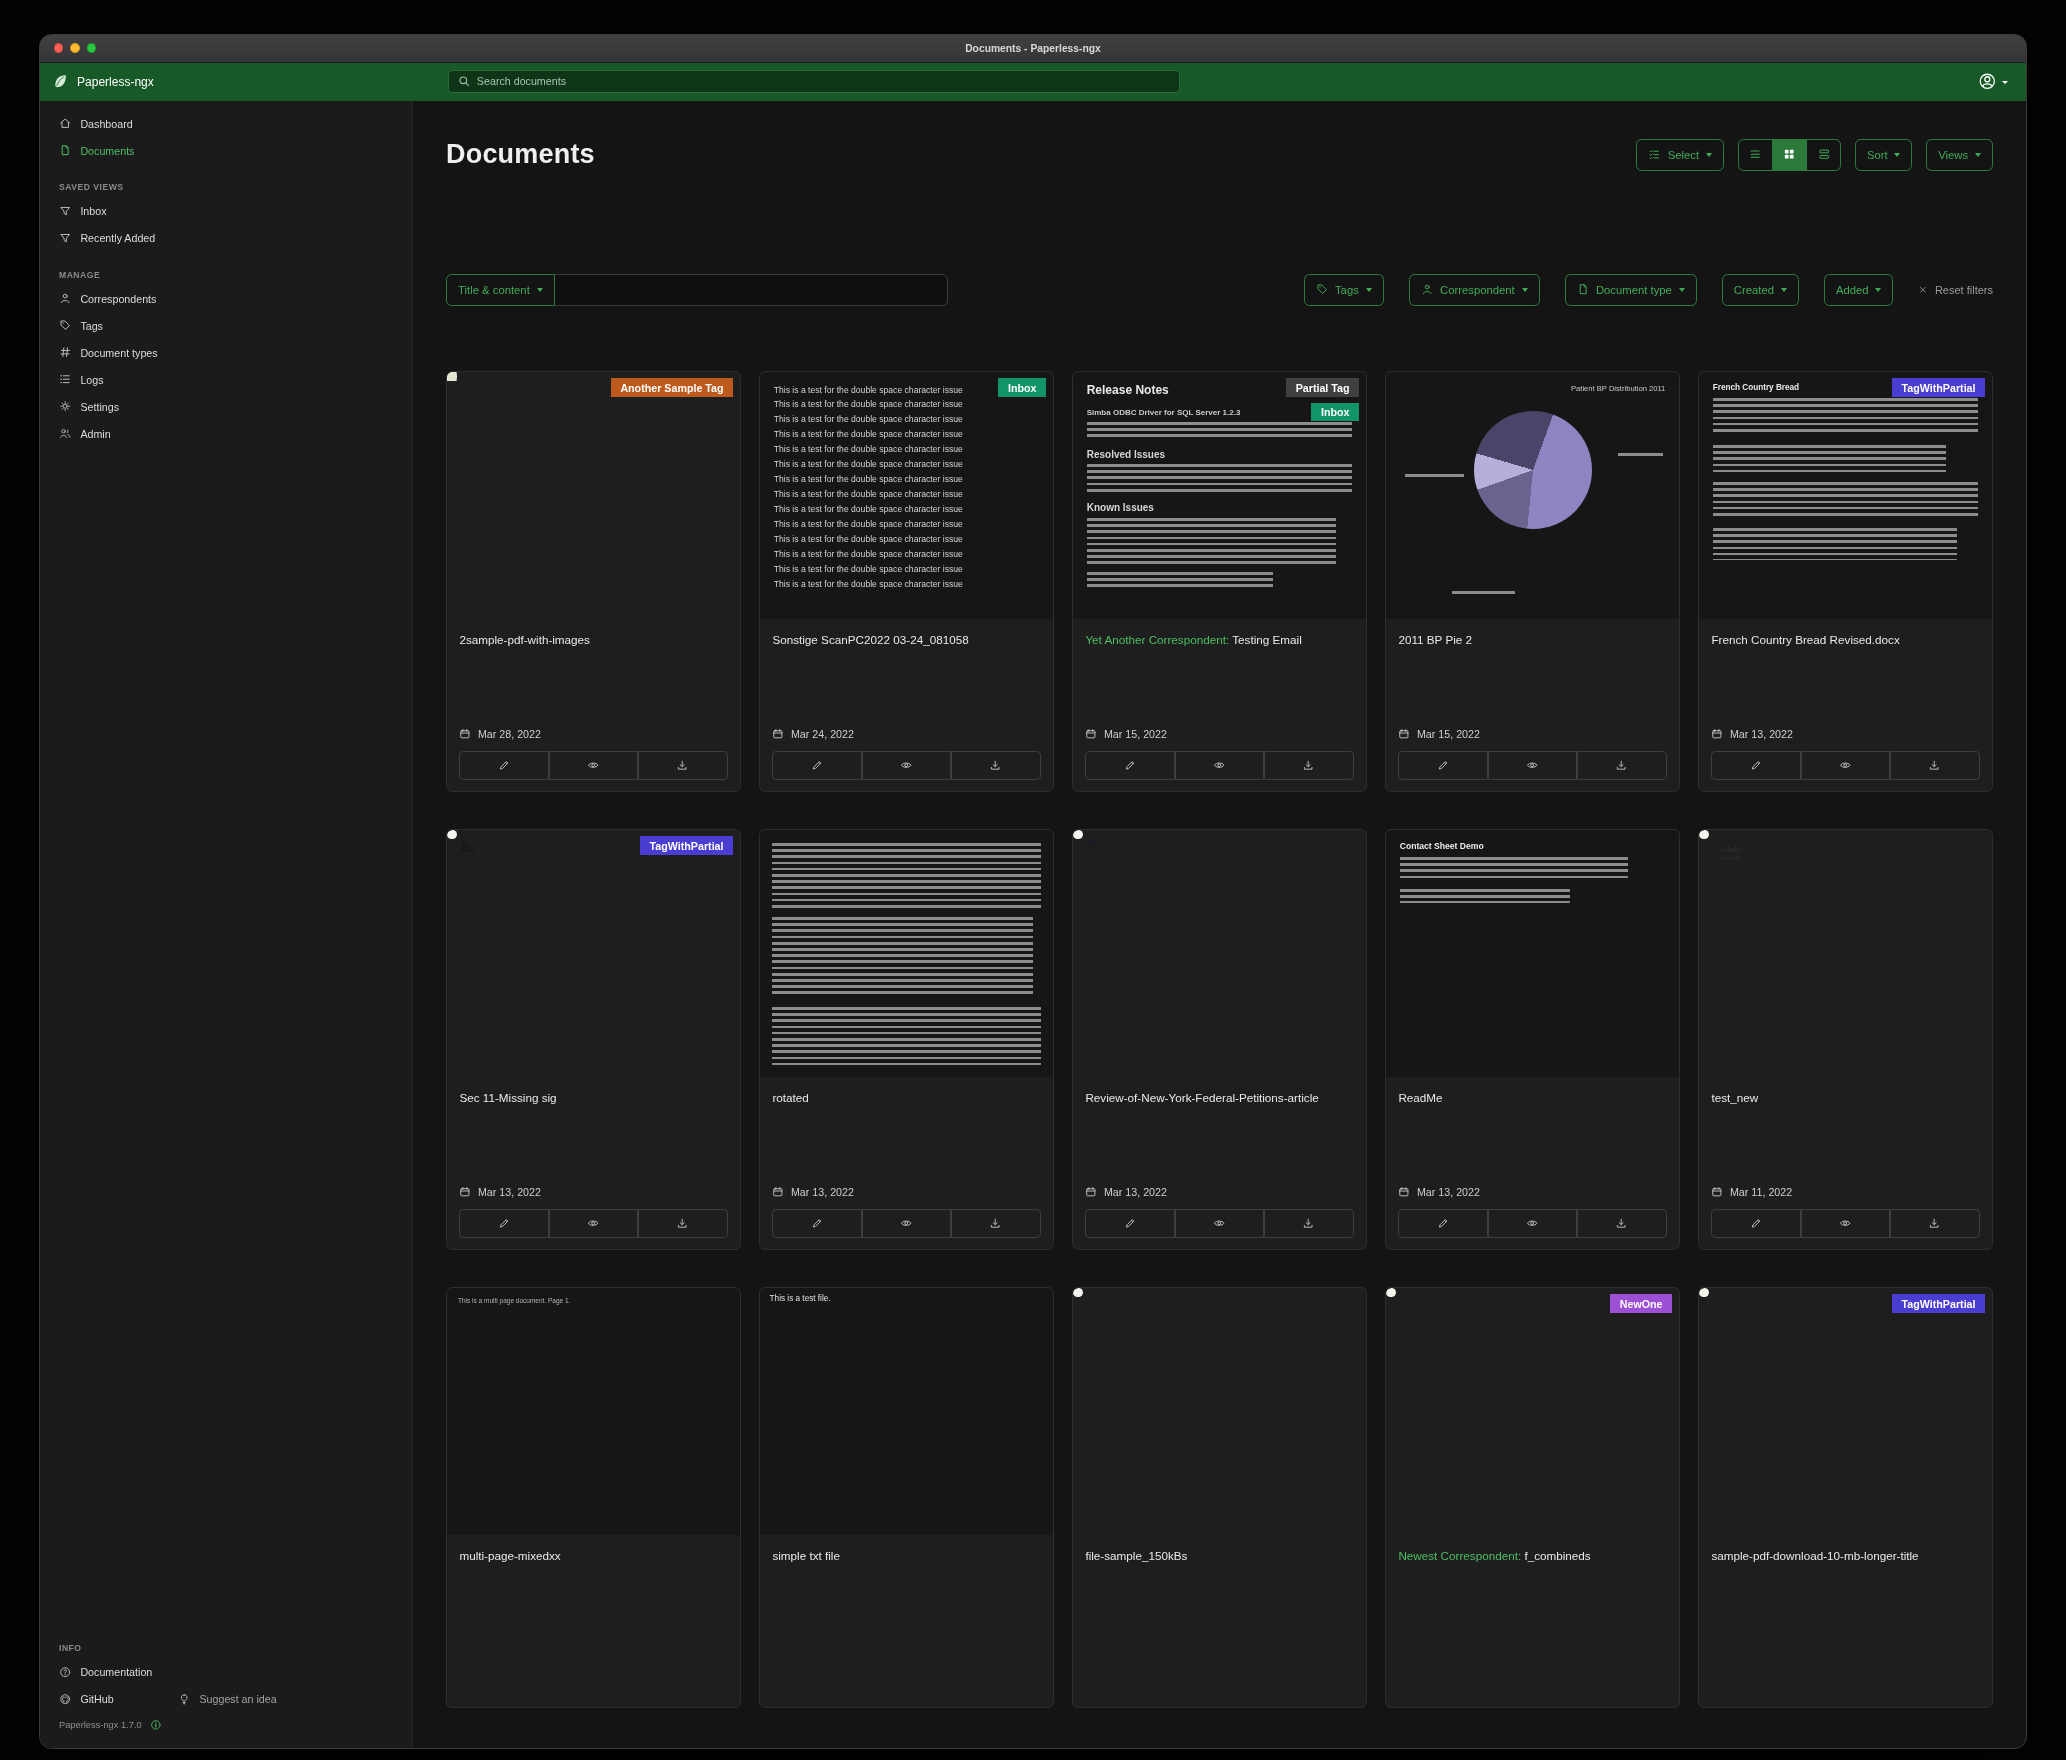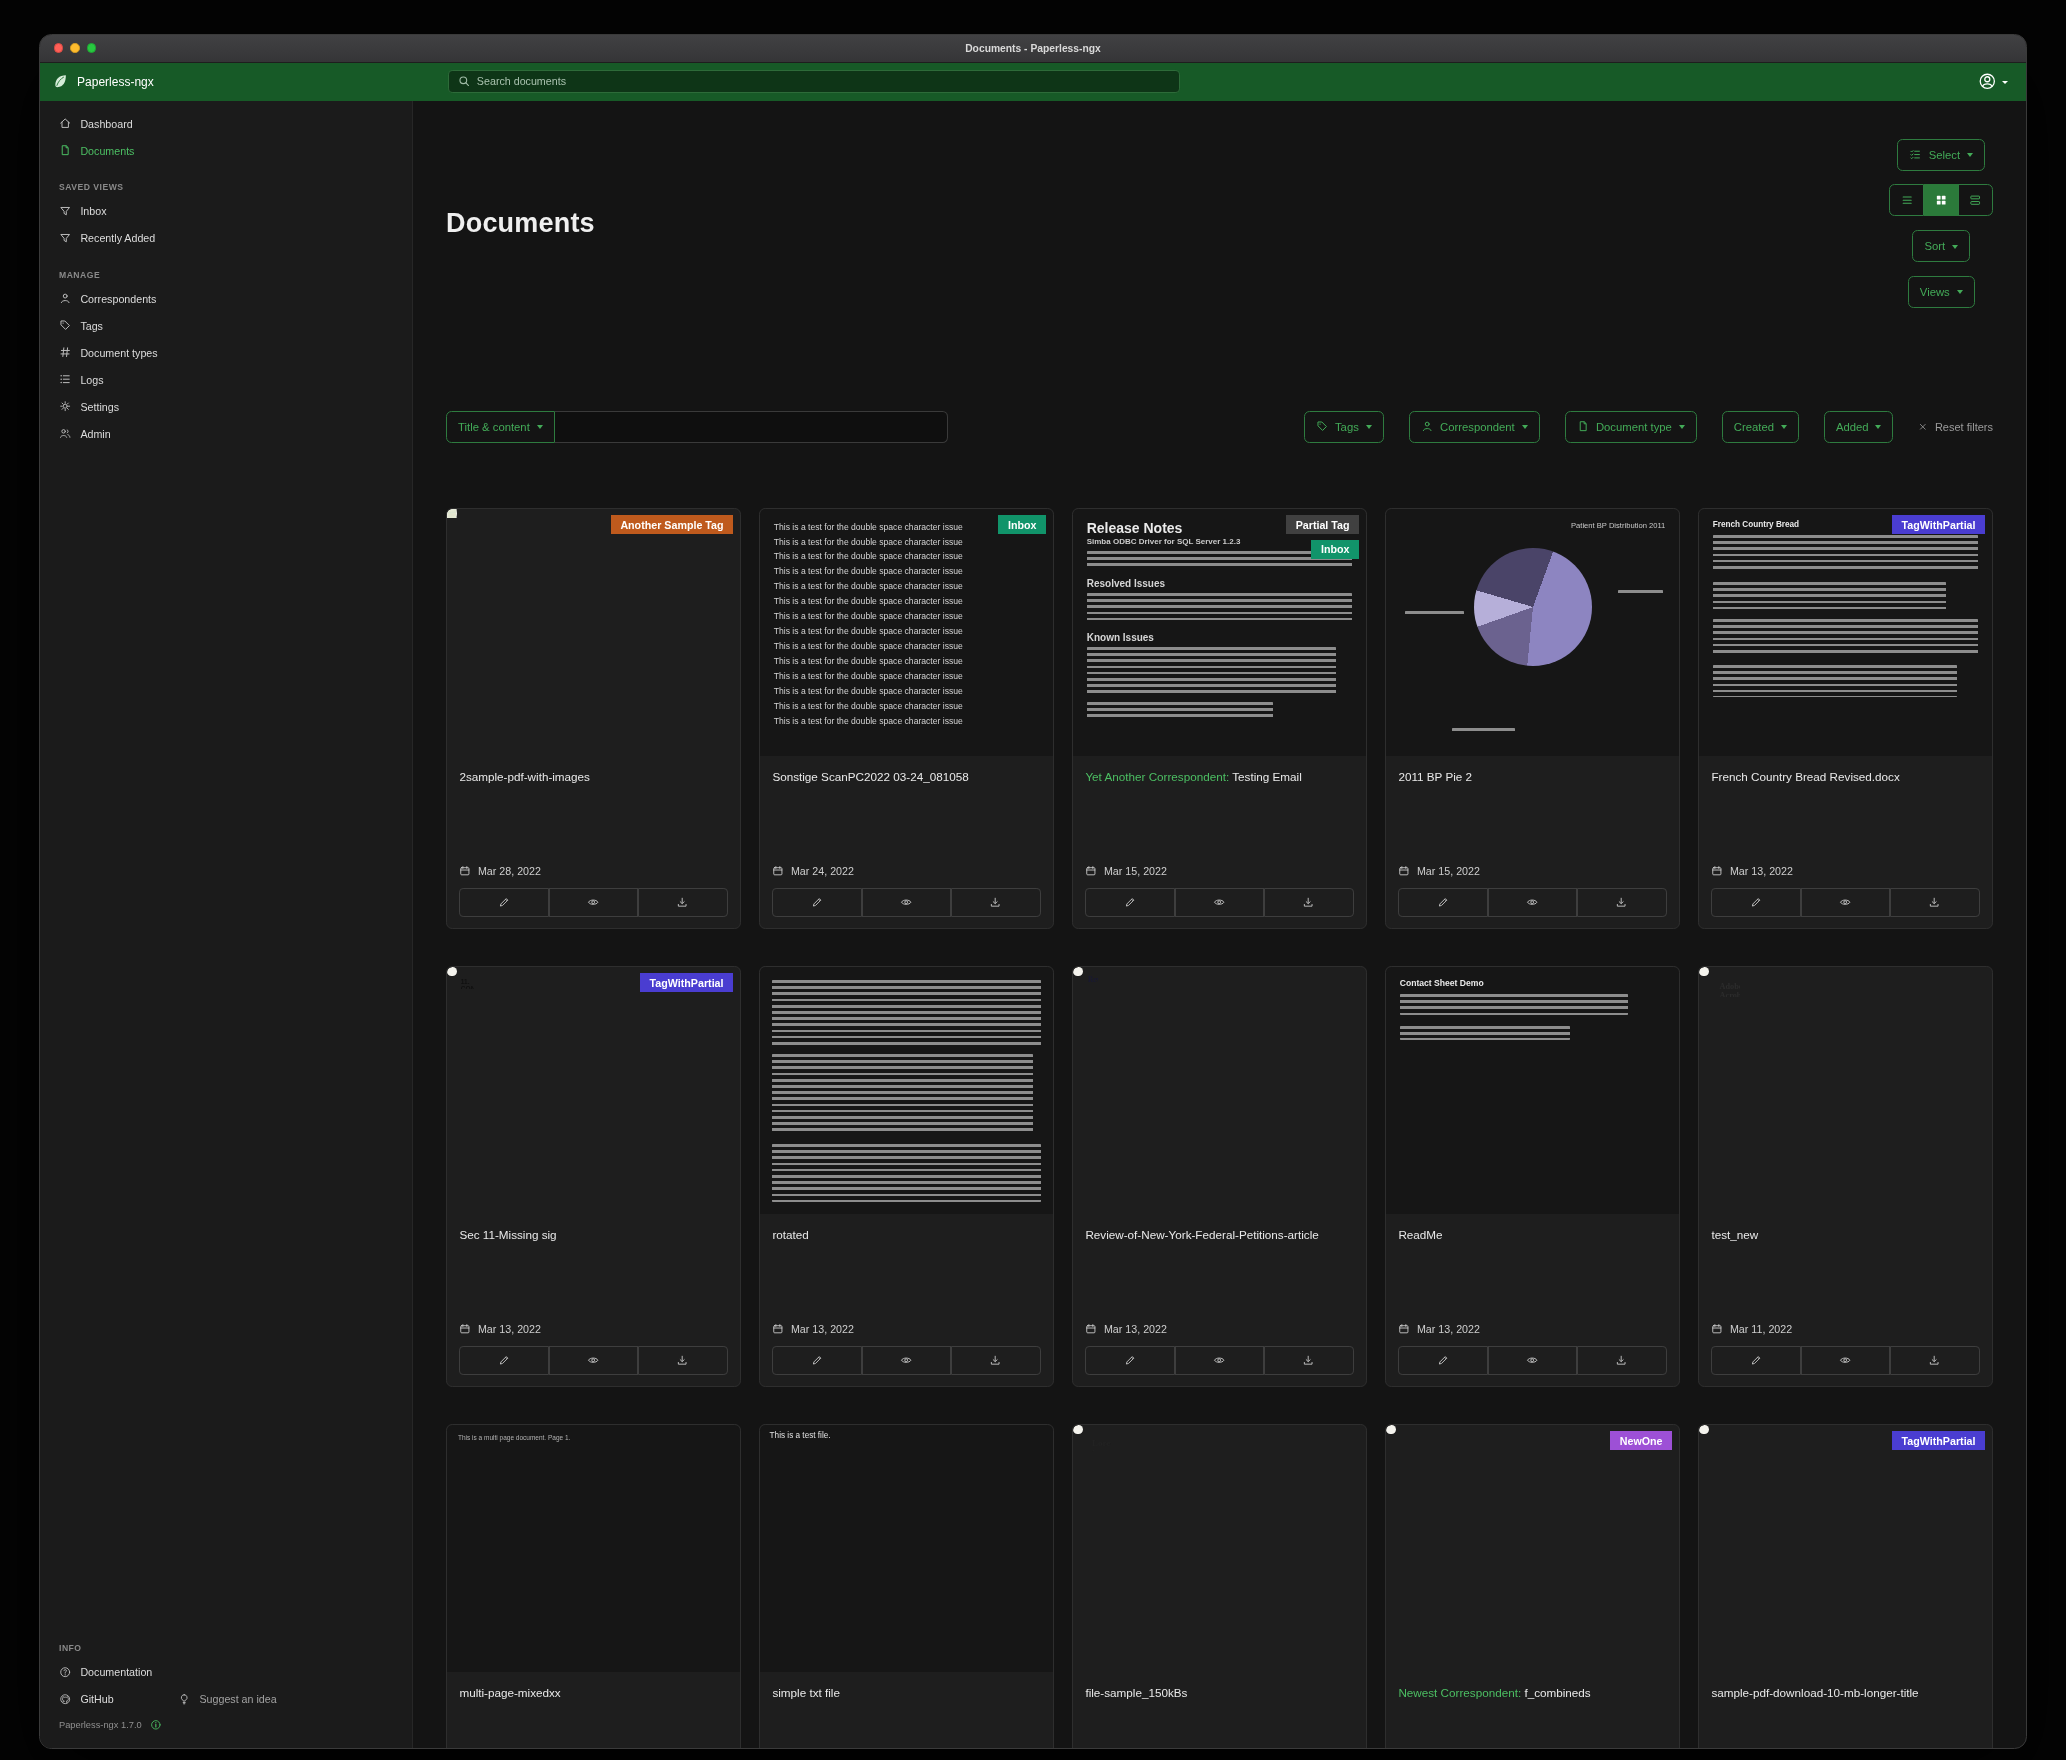--- a/index.html
+++ b/index.html
@@ -66,21 +66,21 @@
   .sidebar-info{margin-top:auto;padding-bottom:16.5px;}
   .gh-row{display:flex;align-items:center;gap:30px;}
   .gh-row .side-item:nth-child(2){padding-left:23.4px;color:#a2a2a2;}
   .version-row{display:flex;align-items:center;gap:8.2px;padding-left:19px;margin-top:6.9px;color:#8f8f8f;font-size:9.3px;}
   .version-row .ic{width:11.7px;height:11.7px;color:var(--accent-bright);cursor:pointer;}
 
   
   .main{flex:1;padding:38px 33px 0;overflow:hidden;position:relative;}
   .page-header{display:flex;align-items:center;}
   .page-title{font-size:27px;font-weight:600;color:#efefef;letter-spacing:0.2px;}
-  .toolbar{margin-left:auto;display:flex;align-items:center;gap:13.7px;flex-direction:column;}
+  .toolbar{margin-left:auto;display:flex;align-items:center;gap:13.7px;}
   .btn{height:32px;display:inline-flex;align-items:center;gap:6.9px;padding:0 11px;background:transparent;border:0.7px solid var(--accent-border);border-radius:5.5px;color:var(--accent);font-size:11.3px;font-family:inherit;cursor:pointer;white-space:nowrap;}
   .view-group{display:flex;}
   .view-group .btn{border-radius:0;margin-left:-0.7px;padding:0 10.3px;}
   .view-group .btn:first-child{border-radius:5.5px 0 0 5.5px;margin-left:0;}
   .view-group .btn:last-child{border-radius:0 5.5px 5.5px 0;}
   .btn.active{background:var(--accent-fill);border-color:var(--accent-fill);color:#fff;}
 
   .filter-row{margin-top:103px;display:flex;align-items:center;}
   .input-group{display:flex;}
   .input-group .btn{border-radius:5.5px 0 0 5.5px;}
@@ -607,21 +607,21 @@
                     </svg>
                   </button>
         </div>
       </div>
     </div>
   </article>
           <article class="card">
     <div class="thumb">
       <div class="thumb-art dark">
                 <div class="t-pad">
-                  <div class="th-h1" style="font-size:14px;margin-bottom:1px;">Release Notes</div>
+                  <div class="th-h1" style="font-size:12px;margin-bottom:11px;">Release Notes</div>
                   <div style="font-size:8px;color:#cbcbcb;font-weight:bold;margin-bottom:5.5px;">Simba ODBC Driver for SQL Server 1.2.3</div>
                   <div class="gl" style="height:19px;margin-bottom:8.2px;"></div>
                   <div class="th-h2">Resolved Issues</div>
                   <div class="gl" style="height:30px;margin:4.1px 0 8.2px;"></div>
                   <div class="th-h2">Known Issues</div>
                   <div class="gl" style="height:48px;margin:4.1px 0 6.9px;width:94%;"></div>
                   <div class="gl" style="height:19px;width:70%;"></div>
                 </div>
               </div>
       <div class="thumb-tags">

